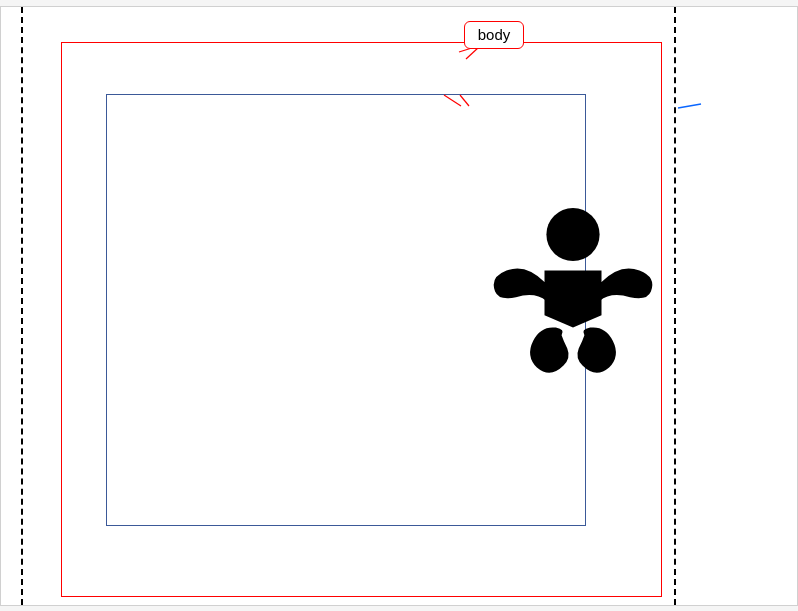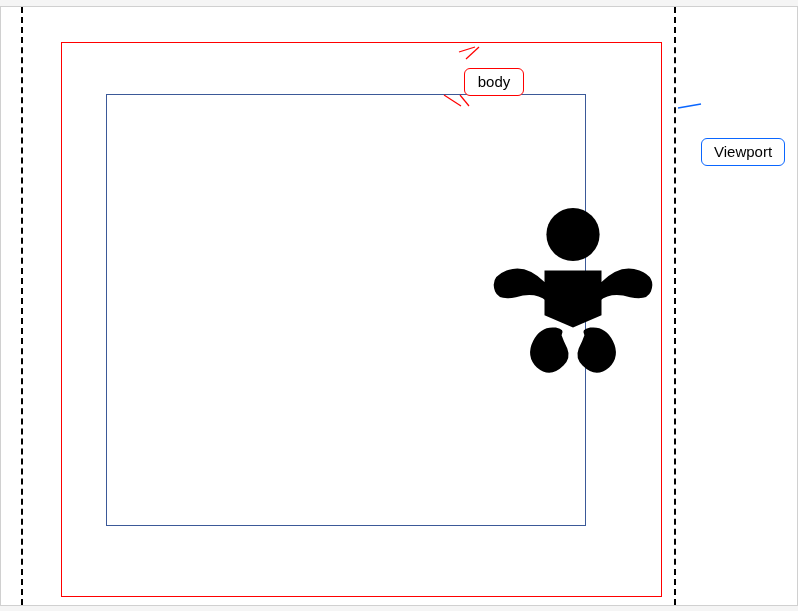--- a/index.html
+++ b/index.html
@@ -42,21 +42,20 @@
     }
 
     .callout {
       position: absolute;
       padding: 3px 12px;
       background: #ffffff;
       font-size: 15px;
       line-height: 1.3;
       color: #000;
       text-align: center;
-      margin-top: 47px;
     }
     .callout-red { border: 1.5px solid #ff0000; border-radius: 6px; }
     .callout-blue { border: 1.5px solid #0a66ff; border-radius: 6px; }
 
     .callout-body { left: 463px; top: 14px; min-width: 60px; }
     .callout-container { left: 439px; top: 98px; min-width: 90px; }
     .callout-viewport { left: 700px; top: 84px; min-width: 78px; }
 
     .leader {
       position: absolute;
@@ -95,23 +94,20 @@
 
   <svg class="leader" style="left:0;top:0" width="798" height="600">
     <line x1="700" y1="97" x2="677" y2="101" stroke="#0a66ff" stroke-width="1.5"></line>
   </svg>
 
   <div class="callout callout-red callout-body">
     <span>body</span>
   </div>
 
 
-  <div class="callout callout-blue callout-viewport">
-    <span>Viewport</span>
-  </div>
 
   <div class="baby-icon">
     <svg viewBox="0 0 200 200">
 
       <circle cx="100" cy="40" r="28" fill="#000"></circle>
 
       <path d="M 70 90
                Q 50 70 30 78
                Q 12 85 18 100
                Q 22 110 40 106

